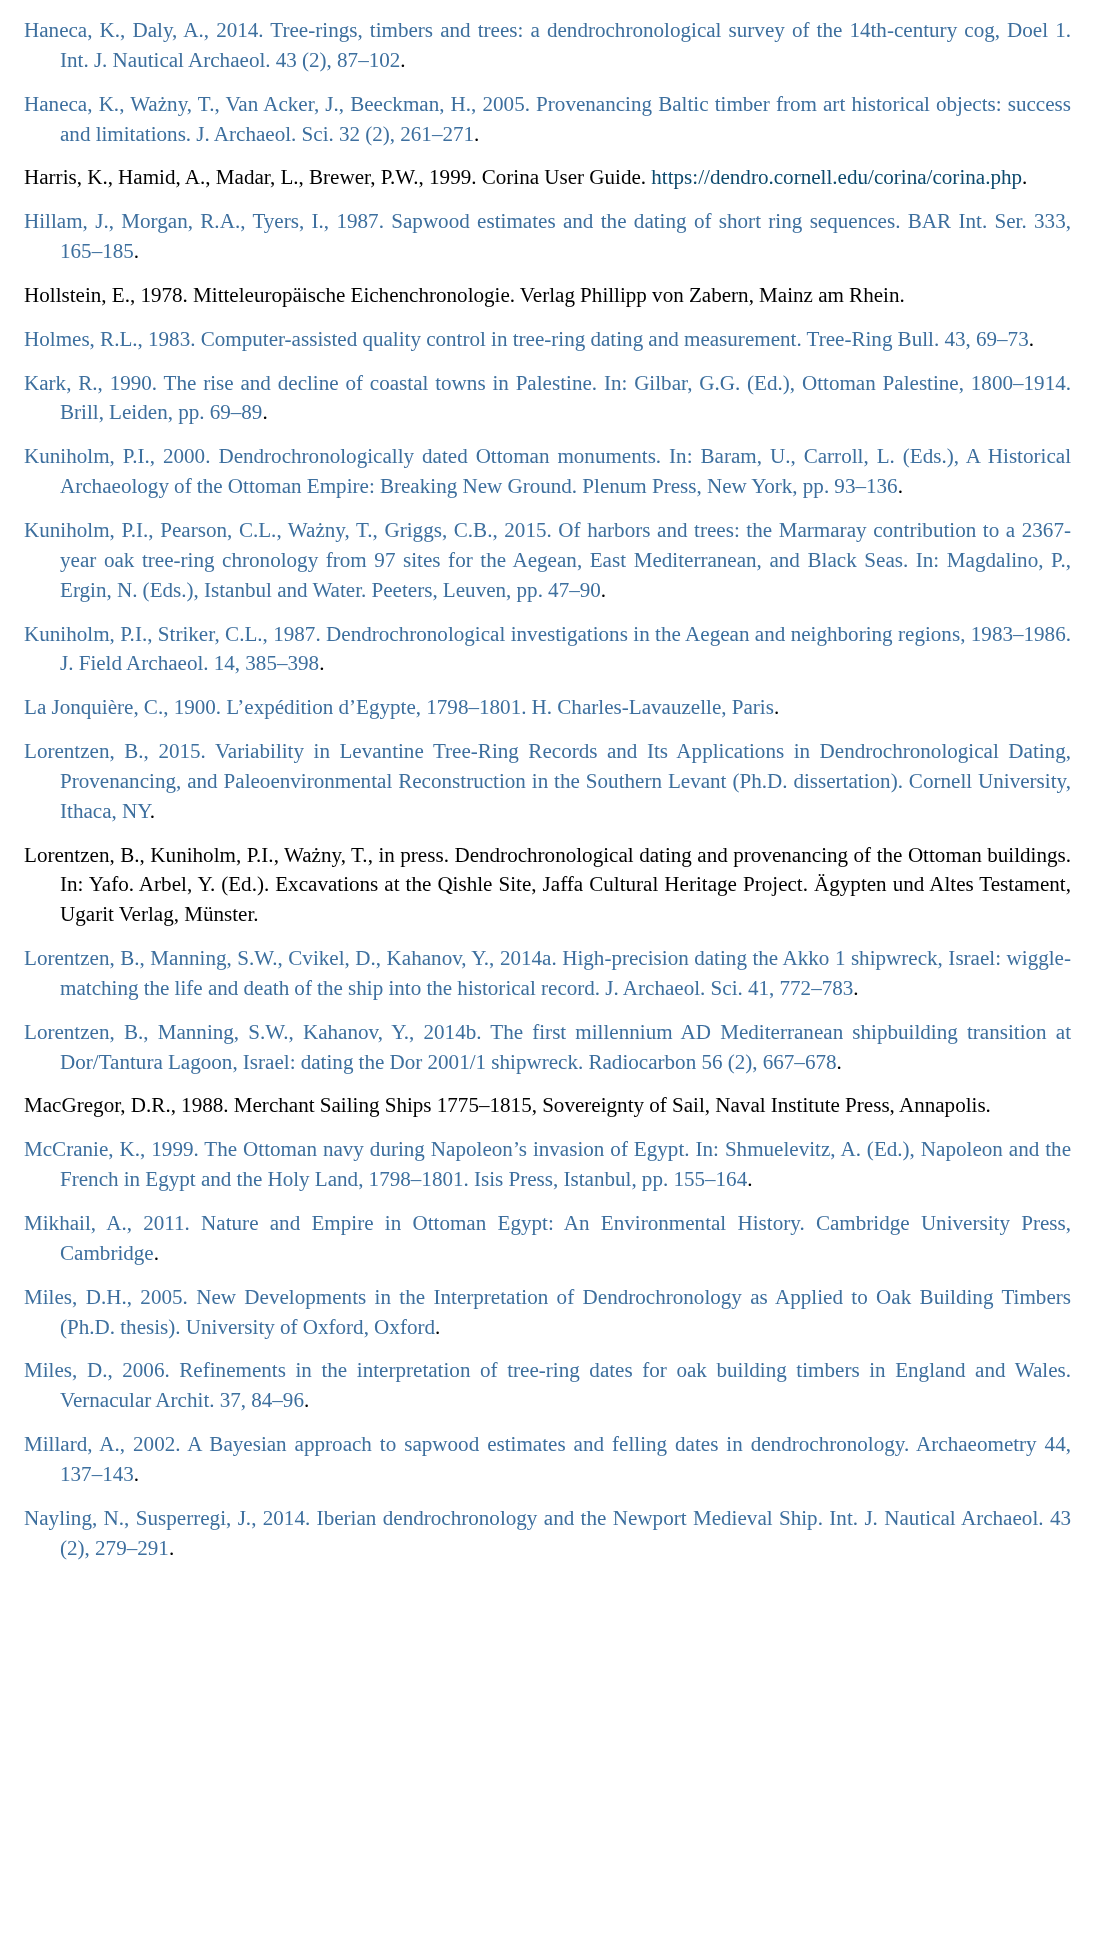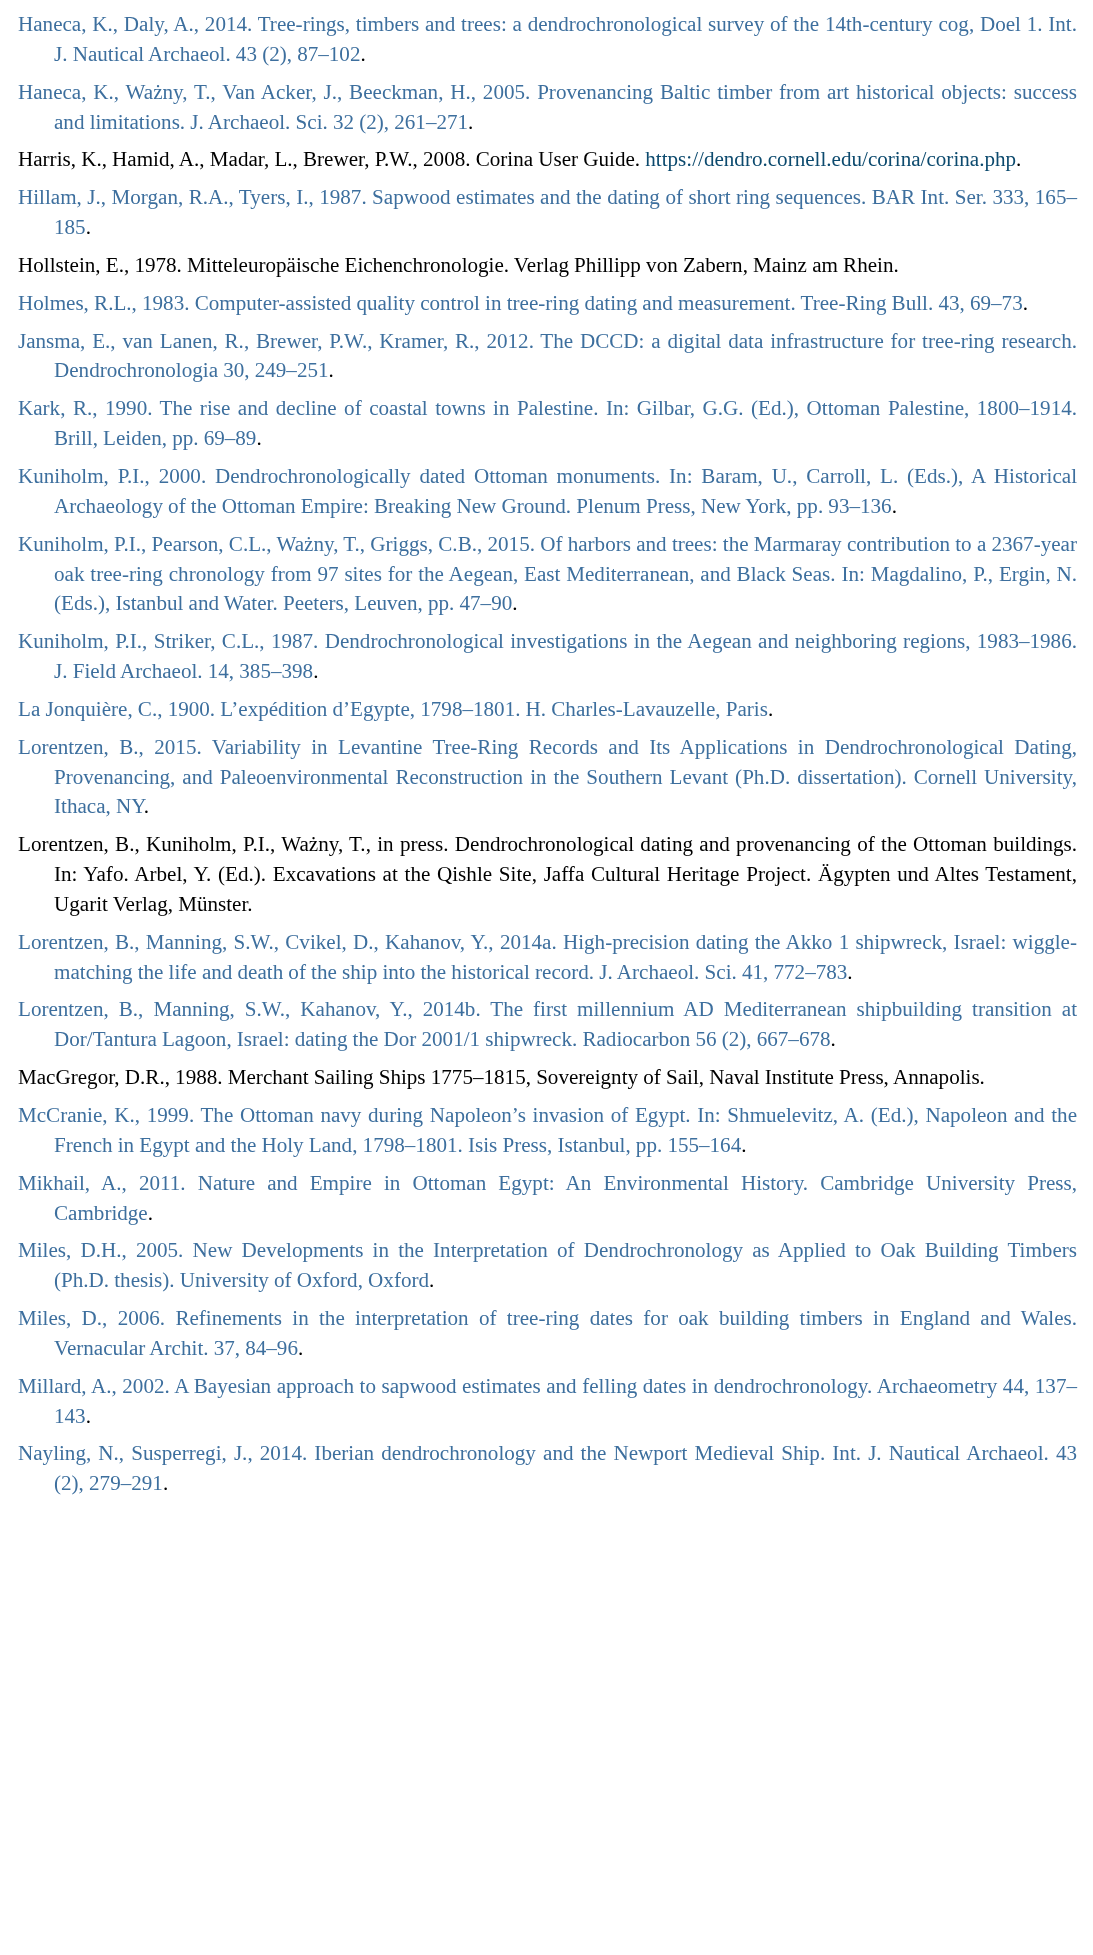--- a/index.html
+++ b/index.html
@@ -22,21 +22,21 @@
     width: 1093px;
   }
 
   .reference-entry {
     font-size: 21.1px;
     line-height: 29.85px;
     text-align: justify;
     text-justify: inter-word;
     padding-left: 36px;
     text-indent: -36px;
-    margin: 8px;
+    margin: 14px;
     color: #000000;
     word-spacing: -0.1px;
     hyphens: none;
   }
 
   
   .reference-entry.linked {
     color: #3d6f9e;
   }
 
@@ -49,25 +49,24 @@
   .inline-link {
     color: #0c4a6e;
   }
 </style>
 </head>
 <body>
 
 <div id="reference-list">
     <p class="reference-entry linked"><span>Haneca, K., Daly, A., 2014. Tree-rings, timbers and trees: a dendrochronological survey of the 14th-century cog, Doel 1. Int. J. Nautical Archaeol. 43 (2), 87–102</span><span class="tail-period">.</span></p>
     <p class="reference-entry linked"><span>Haneca, K., Ważny, T., Van Acker, J., Beeckman, H., 2005. Provenancing Baltic timber from art historical objects: success and limitations. J. Archaeol. Sci. 32 (2), 261–271</span><span class="tail-period">.</span></p>
-    <p class="reference-entry"><span>Harris, K., Hamid, A., Madar, L., Brewer, P.W., 2008. Corina User Guide. </span><span class="inline-link">https://dendro.cornell.edu/corina/corina.php</span><span class="tail-period">.</span></p>
+    <p class="reference-entry"><span>Harris, K., Hamid, A., Madar, L., Brewer, P.W., 1999. Corina User Guide. </span><span class="inline-link">https://dendro.cornell.edu/corina/corina.php</span><span class="tail-period">.</span></p>
     <p class="reference-entry linked"><span>Hillam, J., Morgan, R.A., Tyers, I., 1987. Sapwood estimates and the dating of short ring sequences. BAR Int. Ser. 333, 165–185</span><span class="tail-period">.</span></p>
     <p class="reference-entry"><span>Hollstein, E., 1978. Mitteleuropäische Eichenchronologie. Verlag Phillipp von Zabern, Mainz am Rhein.</span></p>
     <p class="reference-entry linked"><span>Holmes, R.L., 1983. Computer-assisted quality control in tree-ring dating and measurement. Tree-Ring Bull. 43, 69–73</span><span class="tail-period">.</span></p>
-    <p class="reference-entry linked"><span>Jansma, E., van Lanen, R., Brewer, P.W., Kramer, R., 2012. The DCCD: a digital data infrastructure for tree-ring research. Dendrochronologia 30, 249–251</span><span class="tail-period">.</span></p>
     <p class="reference-entry linked"><span>Kark, R., 1990. The rise and decline of coastal towns in Palestine. In: Gilbar, G.G. (Ed.), Ottoman Palestine, 1800–1914. Brill, Leiden, pp. 69–89</span><span class="tail-period">.</span></p>
     <p class="reference-entry linked"><span>Kuniholm, P.I., 2000. Dendrochronologically dated Ottoman monuments. In: Baram, U., Carroll, L. (Eds.), A Historical Archaeology of the Ottoman Empire: Breaking New Ground. Plenum Press, New York, pp. 93–136</span><span class="tail-period">.</span></p>
     <p class="reference-entry linked"><span>Kuniholm, P.I., Pearson, C.L., Ważny, T., Griggs, C.B., 2015. Of harbors and trees: the Marmaray contribution to a 2367-year oak tree-ring chronology from 97 sites for the Aegean, East Mediterranean, and Black Seas. In: Magdalino, P., Ergin, N. (Eds.), Istanbul and Water. Peeters, Leuven, pp. 47–90</span><span class="tail-period">.</span></p>
     <p class="reference-entry linked"><span>Kuniholm, P.I., Striker, C.L., 1987. Dendrochronological investigations in the Aegean and neighboring regions, 1983–1986. J. Field Archaeol. 14, 385–398</span><span class="tail-period">.</span></p>
     <p class="reference-entry linked"><span>La Jonquière, C., 1900. L’expédition d’Egypte, 1798–1801. H. Charles-Lavauzelle, Paris</span><span class="tail-period">.</span></p>
     <p class="reference-entry linked"><span>Lorentzen, B., 2015. Variability in Levantine Tree-Ring Records and Its Applications in Dendrochronological Dating, Provenancing, and Paleoenvironmental Reconstruction in the Southern Levant (Ph.D. dissertation). Cornell University, Ithaca, NY</span><span class="tail-period">.</span></p>
     <p class="reference-entry"><span>Lorentzen, B., Kuniholm, P.I., Ważny, T., in press. Dendrochronological dating and provenancing of the Ottoman buildings. In: Yafo. Arbel, Y. (Ed.). Excavations at the Qishle Site, Jaffa Cultural Heritage Project. Ägypten und Altes Testament, Ugarit Verlag, Münster.</span></p>
     <p class="reference-entry linked"><span>Lorentzen, B., Manning, S.W., Cvikel, D., Kahanov, Y., 2014a. High-precision dating the Akko 1 shipwreck, Israel: wiggle-matching the life and death of the ship into the historical record. J. Archaeol. Sci. 41, 772–783</span><span class="tail-period">.</span></p>
     <p class="reference-entry linked"><span>Lorentzen, B., Manning, S.W., Kahanov, Y., 2014b. The first millennium AD Mediterranean shipbuilding transition at Dor/Tantura Lagoon, Israel: dating the Dor 2001/1 shipwreck. Radiocarbon 56 (2), 667–678</span><span class="tail-period">.</span></p>
     <p class="reference-entry"><span>MacGregor, D.R., 1988. Merchant Sailing Ships 1775–1815, Sovereignty of Sail, Naval Institute Press, Annapolis.</span></p>

